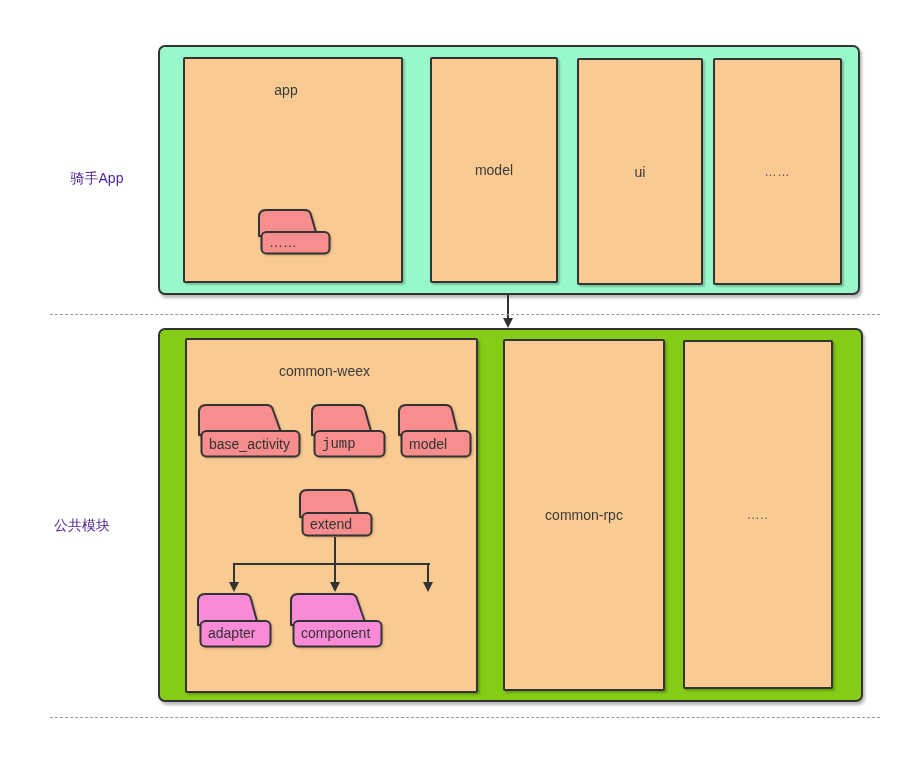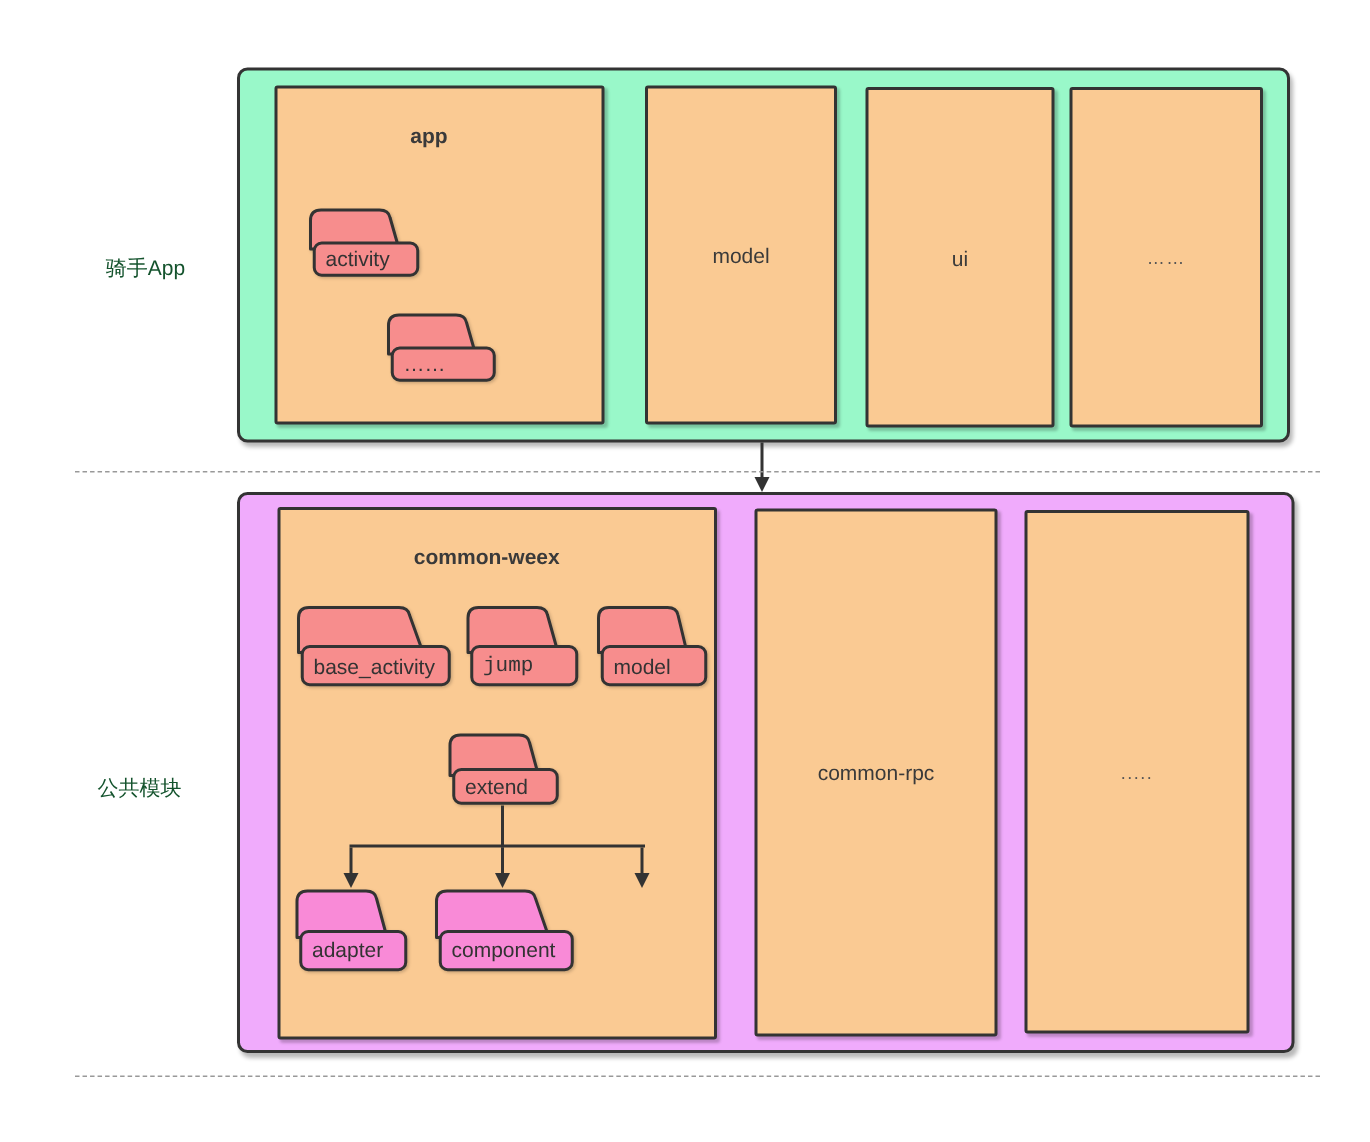--- a/index.html
+++ b/index.html
@@ -1,27 +1,27 @@
 <!DOCTYPE html>
 <html><head>
 <meta charset="utf-8">
 <style>
   html,body{margin:0;padding:0;background:#ffffff;}
   .canvas{
     position:relative;width:913px;height:761px;background:#ffffff;
     font-family:"Liberation Sans","DejaVu Sans",sans-serif;color:#3a3a3a;overflow:hidden;
   }
-  .section-label{position:absolute;width:120px;text-align:center;font-size:14px;color:#14532d;}
+  .section-label{position:absolute;width:120px;text-align:center;font-size:14px;color:#4c1d95;}
   .container{position:absolute;border:2px solid #333;border-radius:7px;
     box-shadow:2px 3px 3px rgba(0,0,0,.28);box-sizing:border-box;}
   .container.green{background:#99F8C9;}
-  .container.blue{background:#f0abfc;}
+  .container.blue{background:#84cc16;}
   .module-box{position:absolute;background:#FACA93;border:2px solid #333;border-radius:2px;
     box-shadow:2px 2px 2px rgba(0,0,0,.22);box-sizing:border-box;font-size:14px;}
-  .module-title{position:absolute;top:23px;left:0;right:14px;text-align:center;font-weight:bold;}
+  .module-title{position:absolute;top:23px;left:0;right:14px;text-align:center;}
   .module-center{position:absolute;left:0;top:0;right:0;bottom:0;
     display:flex;align-items:center;justify-content:center;}
   .dots-text{font-size:12px;color:#555;letter-spacing:1px;}
   .folder{position:absolute;}
   .folder svg{position:absolute;left:0;top:0;overflow:visible;
     filter:drop-shadow(1px 1.5px 1px rgba(0,0,0,.2));}
   .folder svg path,.folder svg rect{stroke:#333;stroke-width:2;stroke-linejoin:round;}
   .folder.salmon svg path,.folder.salmon svg rect{fill:#F78D8D;}
   .folder.pink svg path,.folder.pink svg rect{fill:#F98AD7;}
   .folder-label{position:absolute;left:13px;right:3px;top:52%;bottom:2px;
@@ -30,34 +30,27 @@
   .arrow-down{position:absolute;width:0;height:0;
     border-left:5px solid transparent;border-right:5px solid transparent;border-top:10px solid #333;}
   .dashed{position:absolute;height:0;border-top:1px dashed #999;}
 </style>
 </head>
 <body>
 
 <div class="canvas">
 
   <div class="section-label" style="left:37px;top:170px;">骑手App</div>
-  <div class="section-label" style="left:33px;top:517px;">公共模块</div>
+  <div class="section-label" style="left:22px;top:517px;">公共模块</div>
 
   <div class="container green" style="left:158px;top:45px;width:702px;height:250px;">
 
     <div class="module-box" style="left:23px;top:10px;width:220px;height:226px;">
       <div class="module-title">app</div>
 
-      <div class="folder salmon" style="left:19px;top:78px;width:76px;height:48px;">
-          <svg width="76" height="48" viewBox="0 0 76 48">
-            <path d="M3 29 L3 10 Q3 3 10 3 L49 3 Q55 3 56 8 L62 29 Z"></path>
-            <rect x="5.5" y="25" width="69" height="21.5" rx="5"></rect>
-          </svg>
-        <span class="folder-label">activity</span>
-      </div>
       <div class="folder salmon" style="left:71px;top:148px;width:75px;height:48px;">
           <svg width="75" height="48" viewBox="0 0 75 48">
             <path d="M3 29 L3 10 Q3 3 10 3 L48 3 Q54 3 55 8 L61 29 Z"></path>
             <rect x="5.5" y="25" width="68" height="21.5" rx="5"></rect>
           </svg>
         <span class="folder-label">……</span>
       </div>
     </div>
 
     <div class="module-box" style="left:270px;top:10px;width:128px;height:226px;">

